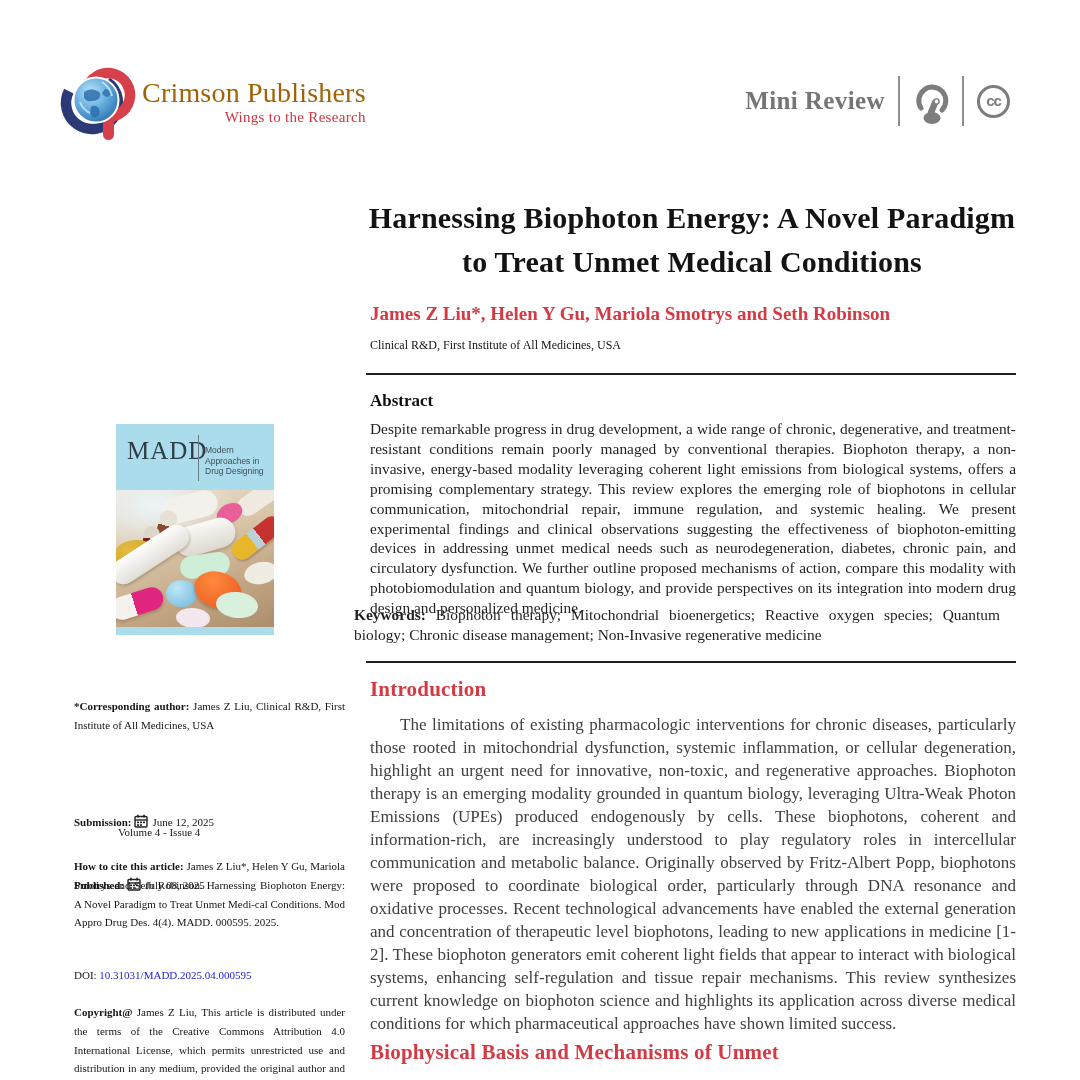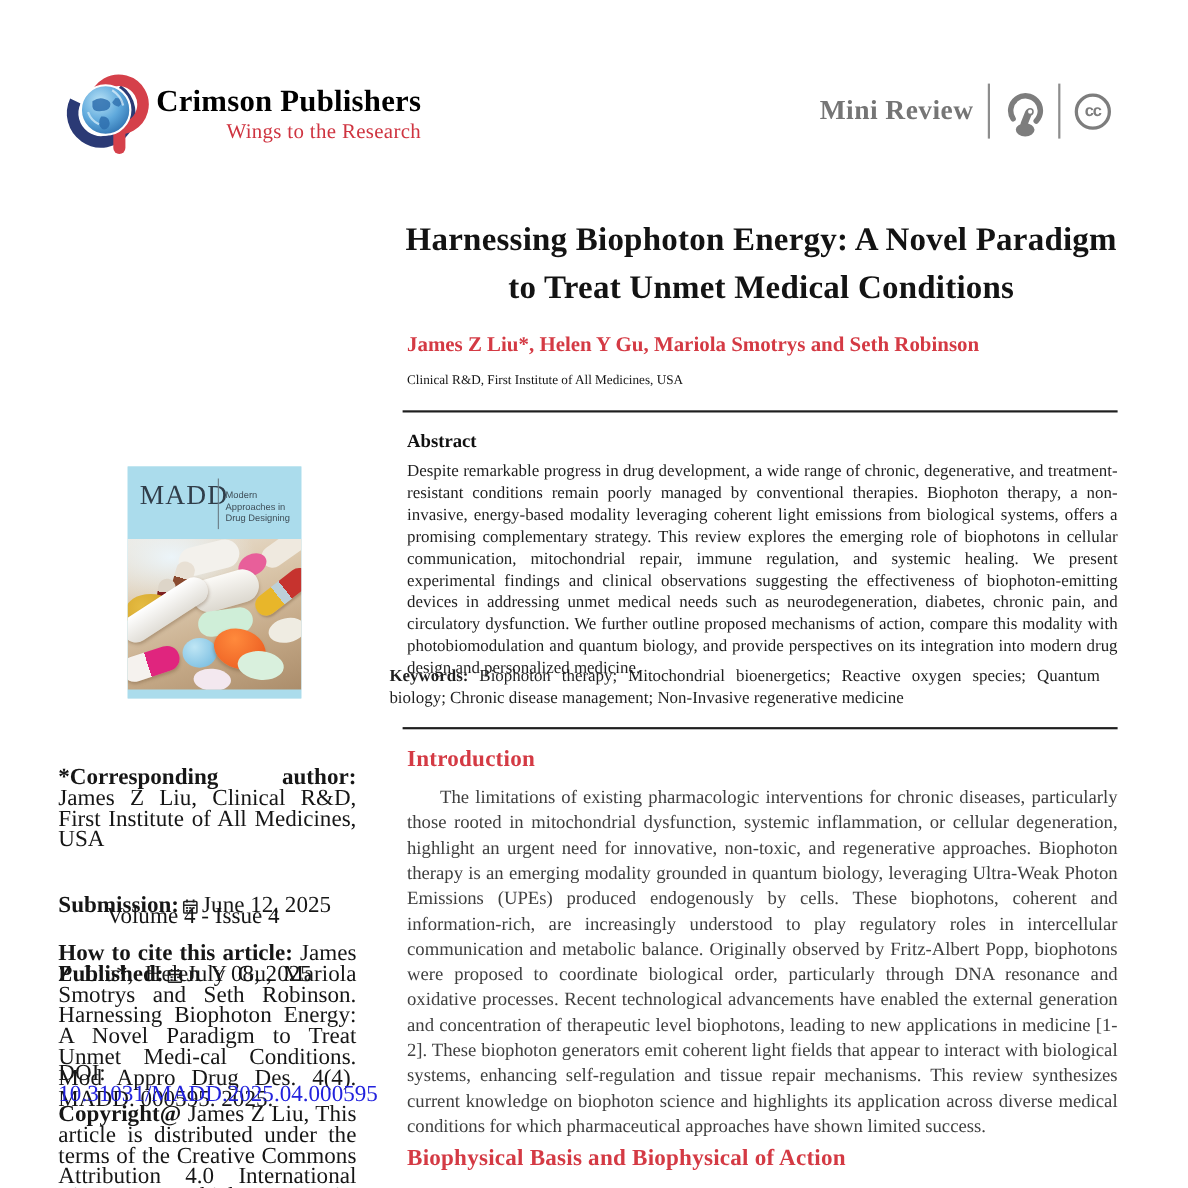--- a/index.html
+++ b/index.html
@@ -3,22 +3,22 @@
 <meta charset="utf-8">
 <style>
   html,body{margin:0;padding:0;}
   body{width:1080px;height:1080px;background:#ffffff;font-family:"Liberation Serif",serif;color:#1a1a1a;}
   #page{position:relative;width:1080px;height:1080px;overflow:hidden;background:#fff;}
 
   
   #logo{position:absolute;left:56px;top:62px;display:flex;align-items:flex-start;}
   #logo svg{width:80px;height:82px;display:block;}
   #logo-text{margin-left:6px;margin-top:16px;}
-  .pub-name{font-size:28px;font-weight:bold;color:#000000;letter-spacing:.2px;line-height:30px;}
-  .pub-tag{font-size:19px;color:#cf3440;text-align:right;margin-top:1px;letter-spacing:.3px;}
+  .pub-name{font-size:28px;font-weight:normal;color:#a16207;letter-spacing:.2px;line-height:30px;}
+  .pub-tag{font-size:15px;color:#cf3440;text-align:right;margin-top:1px;letter-spacing:.3px;}
 
   #hdr-right{position:absolute;top:76px;right:70px;display:flex;align-items:center;gap:13px;height:50px;}
   .article-type{font-size:25px;font-weight:bold;color:#757575;letter-spacing:.4px;}
   .vdiv{width:2px;height:50px;background:#8d8d8d;}
   .cc-circle{width:33px;height:33px;border:3px solid #7d7d7d;border-radius:50%;
     display:flex;align-items:center;justify-content:center;box-sizing:border-box;}
   .cc-circle span{font-family:"Liberation Sans",sans-serif;font-weight:bold;font-size:15px;
     color:#7d7d7d;letter-spacing:-1px;line-height:1;margin-top:-1px;}
 
   
@@ -48,21 +48,21 @@
   .cover-divline{position:absolute;left:82px;top:11px;width:1px;height:46px;background:#6a7a84;}
   .cover-sub{position:absolute;left:89px;top:21px;width:64px;font-family:"Liberation Sans",sans-serif;
     font-size:8.5px;line-height:10.5px;color:#3e4e58;}
   .cover-photo{position:absolute;top:66px;left:0;right:0;height:137px;overflow:hidden;
     background:linear-gradient(160deg,#ece6dc 0%,#dcc9ae 35%,#c3a785 70%,#ab8d6b 100%);}
   .fog{position:absolute;left:-12px;top:-14px;width:130px;height:76px;
     background:radial-gradient(ellipse at 40% 40%,rgba(236,246,252,.95) 0%,rgba(236,246,252,0) 70%);}
   .pill{position:absolute;}
   .cover-bottom{position:absolute;bottom:0;left:0;right:0;height:8px;background:#abdcec;}
 
-  .side-p{position:absolute;left:53px;width:271px;font-size:21px;line-height:18.8px;
+  .side-p{position:absolute;left:74px;width:271px;font-size:11px;line-height:18.8px;
     text-align:justify;color:#161616;margin:0;}
   #corr{top:697px;}
   #subpub{top:769px;text-align:left;}
   #subpub .row{line-height:19px;margin-top:44px;}
   #volume{top:823px;text-align:left;margin-left:44px;}
   #cite{top:857px;}
   #doi{top:966px;text-align:left;}
   #doi a{color:#2222dd;text-decoration:none;}
   #copyright{top:1003px;}
   .cal{display:inline-block;vertical-align:-2px;margin:0 4px 0 3px;}
@@ -121,21 +121,21 @@
   <div id="rule1" class="rule"></div>
 
   <div id="abs-head">Abstract</div>
   <div id="abs-text">Despite remarkable progress in drug development, a wide range of chronic, degenerative, and treatment-resistant conditions remain poorly managed by conventional therapies. Biophoton therapy, a non-invasive, energy-based modality leveraging coherent light emissions from biological systems, offers a promising complementary strategy. This review explores the emerging role of biophotons in cellular communication, mitochondrial repair, immune regulation, and systemic healing. We present experimental findings and clinical observations suggesting the effectiveness of biophoton-emitting devices in addressing unmet medical needs such as neurodegeneration, diabetes, chronic pain, and circulatory dysfunction. We further outline proposed mechanisms of action, compare this modality with photobiomodulation and quantum biology, and provide perspectives on its integration into modern drug design and personalized medicine.</div>
   <div id="keywords"><b>Keywords:</b><span> Biophoton therapy; Mitochondrial bioenergetics; Reactive oxygen species; Quantum biology; Chronic disease management; Non-Invasive regenerative medicine</span></div>
 
   <div id="rule2" class="rule"></div>
 
   <div id="intro-head" class="sec-head">Introduction</div>
   <div id="intro-text">The limitations of existing pharmacologic interventions for chronic diseases, particularly those rooted in mitochondrial dysfunction, systemic inflammation, or cellular degeneration, highlight an urgent need for innovative, non-toxic, and regenerative approaches. Biophoton therapy is an emerging modality grounded in quantum biology, leveraging Ultra-Weak Photon Emissions (UPEs) produced endogenously by cells. These biophotons, coherent and information-rich, are increasingly understood to play regulatory roles in intercellular communication and metabolic balance. Originally observed by Fritz-Albert Popp, biophotons were proposed to coordinate biological order, particularly through DNA resonance and oxidative processes. Recent technological advancements have enabled the external generation and concentration of therapeutic level biophotons, leading to new applications in medicine [1-2]. These biophoton generators emit coherent light fields that appear to interact with biological systems, enhancing self-regulation and tissue repair mechanisms. This review synthesizes current knowledge on biophoton science and highlights its application across diverse medical conditions for which pharmaceutical approaches have shown limited success.</div>
-  <div id="bio-head" class="sec-head">Biophysical Basis and Biophysical of Action</div>
+  <div id="bio-head" class="sec-head">Biophysical Basis and Mechanisms of Unmet</div>
 
 
   <div id="cover">
     <div class="cover-top">
       <div class="cover-abbr">MADD</div>
       <div class="cover-divline"></div>
       <div class="cover-sub">Modern Approaches in Drug Designing</div>
     </div>
     <div class="cover-photo">
       <div class="fog"></div>

